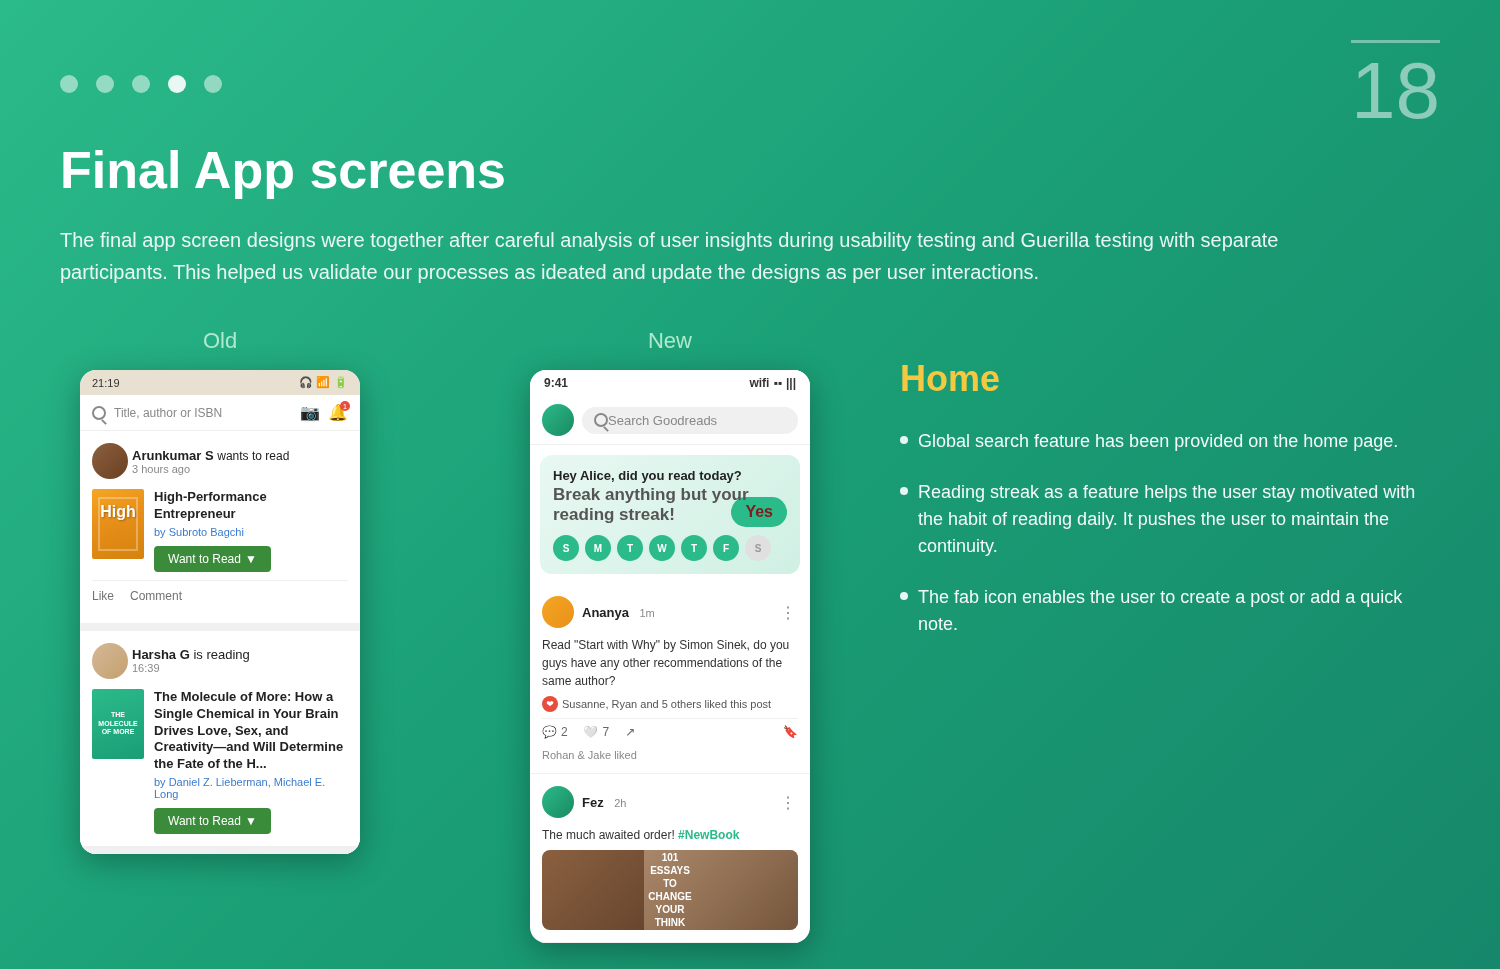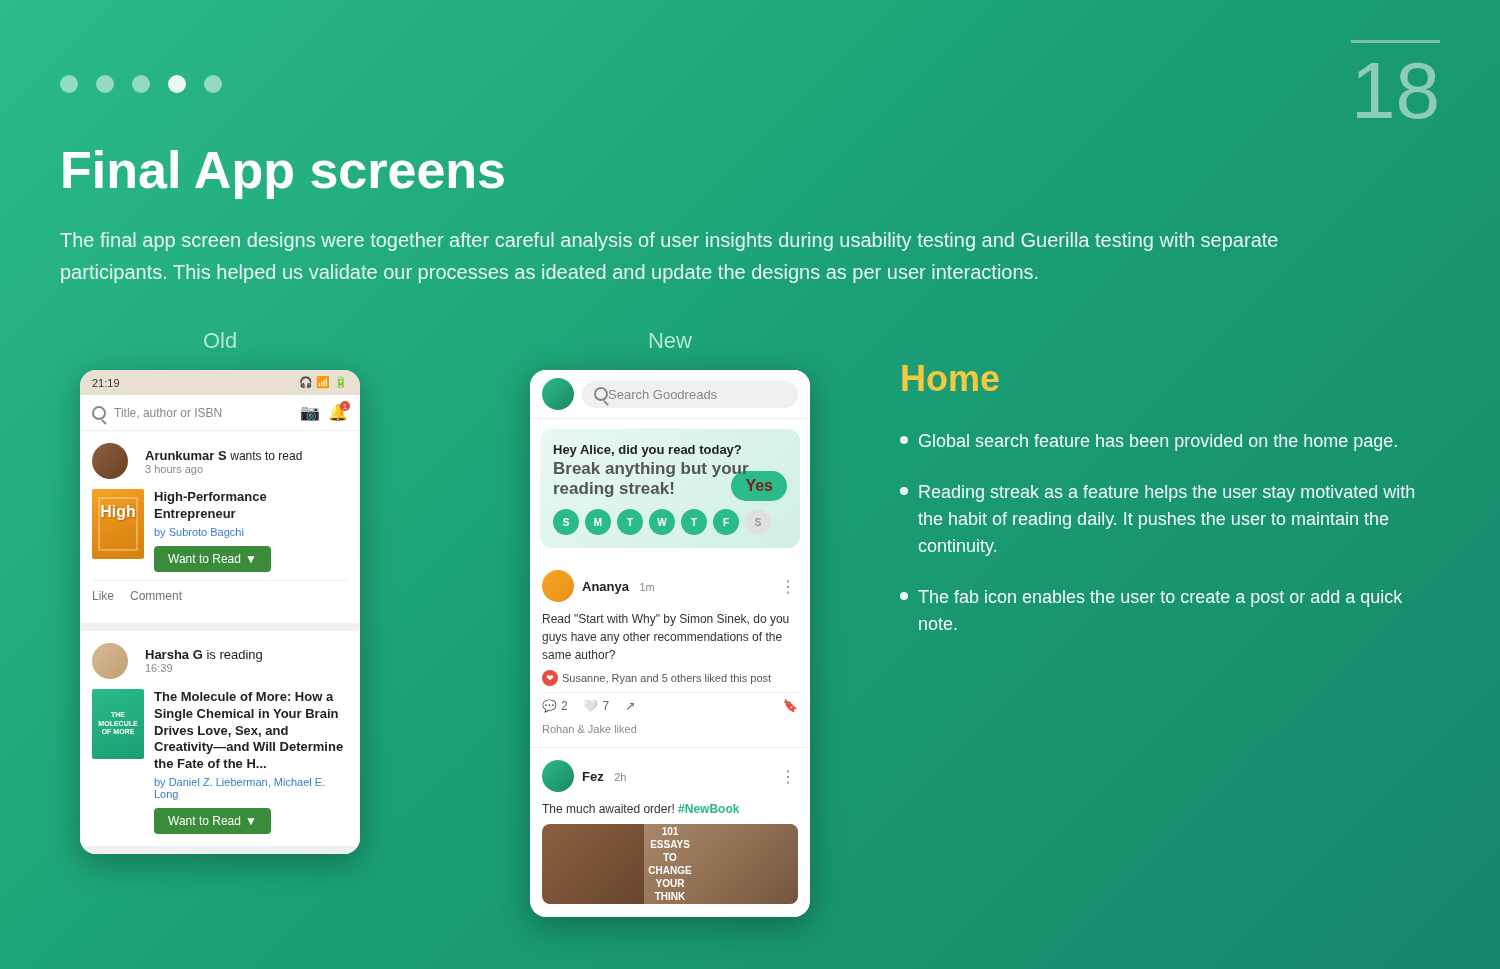--- a/index.html
+++ b/index.html
@@ -127,21 +127,21 @@
 
     .old-phone .feed-item {
       background: #fff;
       padding: 12px;
       border-bottom: 8px solid #f0f0f0;
     }
 
     .old-phone .user-row {
       display: flex;
       align-items: center;
-      gap: 17px;
+      gap: 4px;
       margin-bottom: 10px;
     }
 
     .avatar-circle {
       width: 36px;
       height: 36px;
       border-radius: 50%;
       background: #ccc;
       flex-shrink: 0;
       overflow: hidden;
@@ -635,20 +635,28 @@
             </div>
           </div>
         </div>
       </div>
     </div>
 
     <div class="new-section">
       <div class="section-label">New</div>
       <div class="phone-mockup new-phone">
 
+        <div class="new-phone status-bar">
+          <span>9:41</span>
+          <div class="status-icons">
+            <span style="font-size:12px;">wifi</span>
+            <span style="font-size:12px;">▪▪</span>
+            <span style="font-size:12px;">|||</span>
+          </div>
+        </div>
 
         <div class="new-phone top-bar">
           <div class="avatar-circle teal-av" style="width:32px;height:32px;"></div>
           <div class="search-box">
             <div class="search-icon-svg"></div>
             <span>Search Goodreads</span>
           </div>
         </div>
 
         <div class="streak-card">

